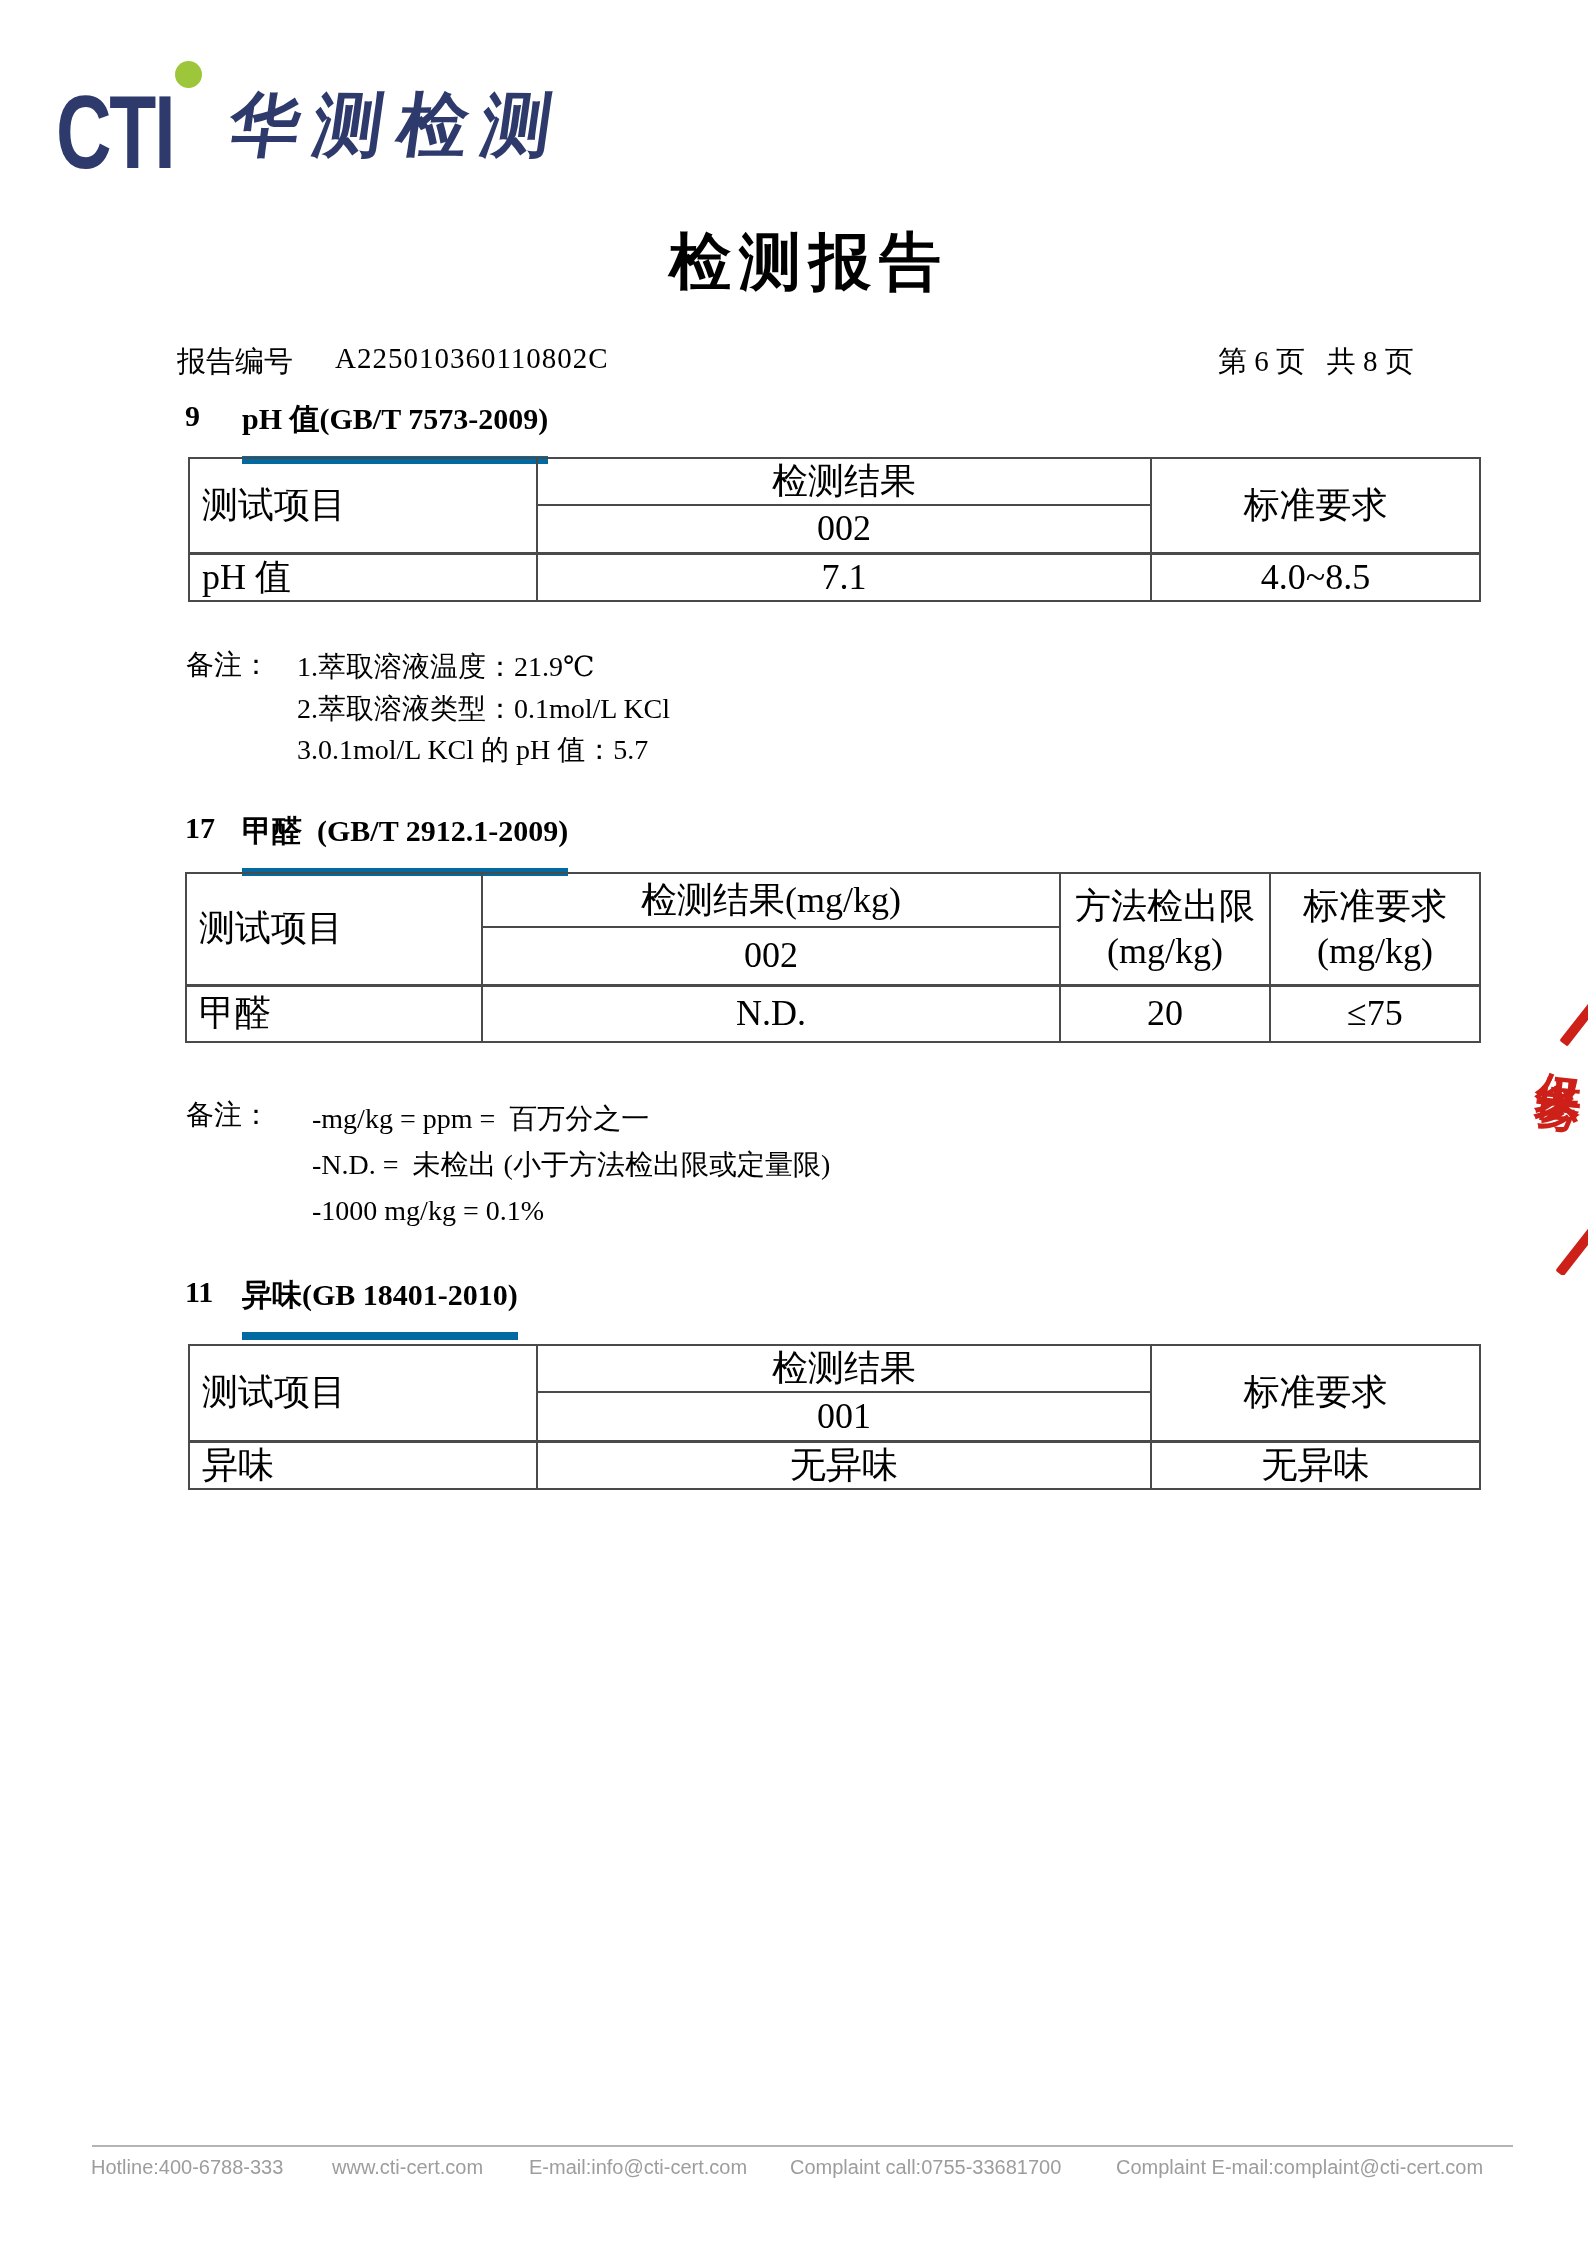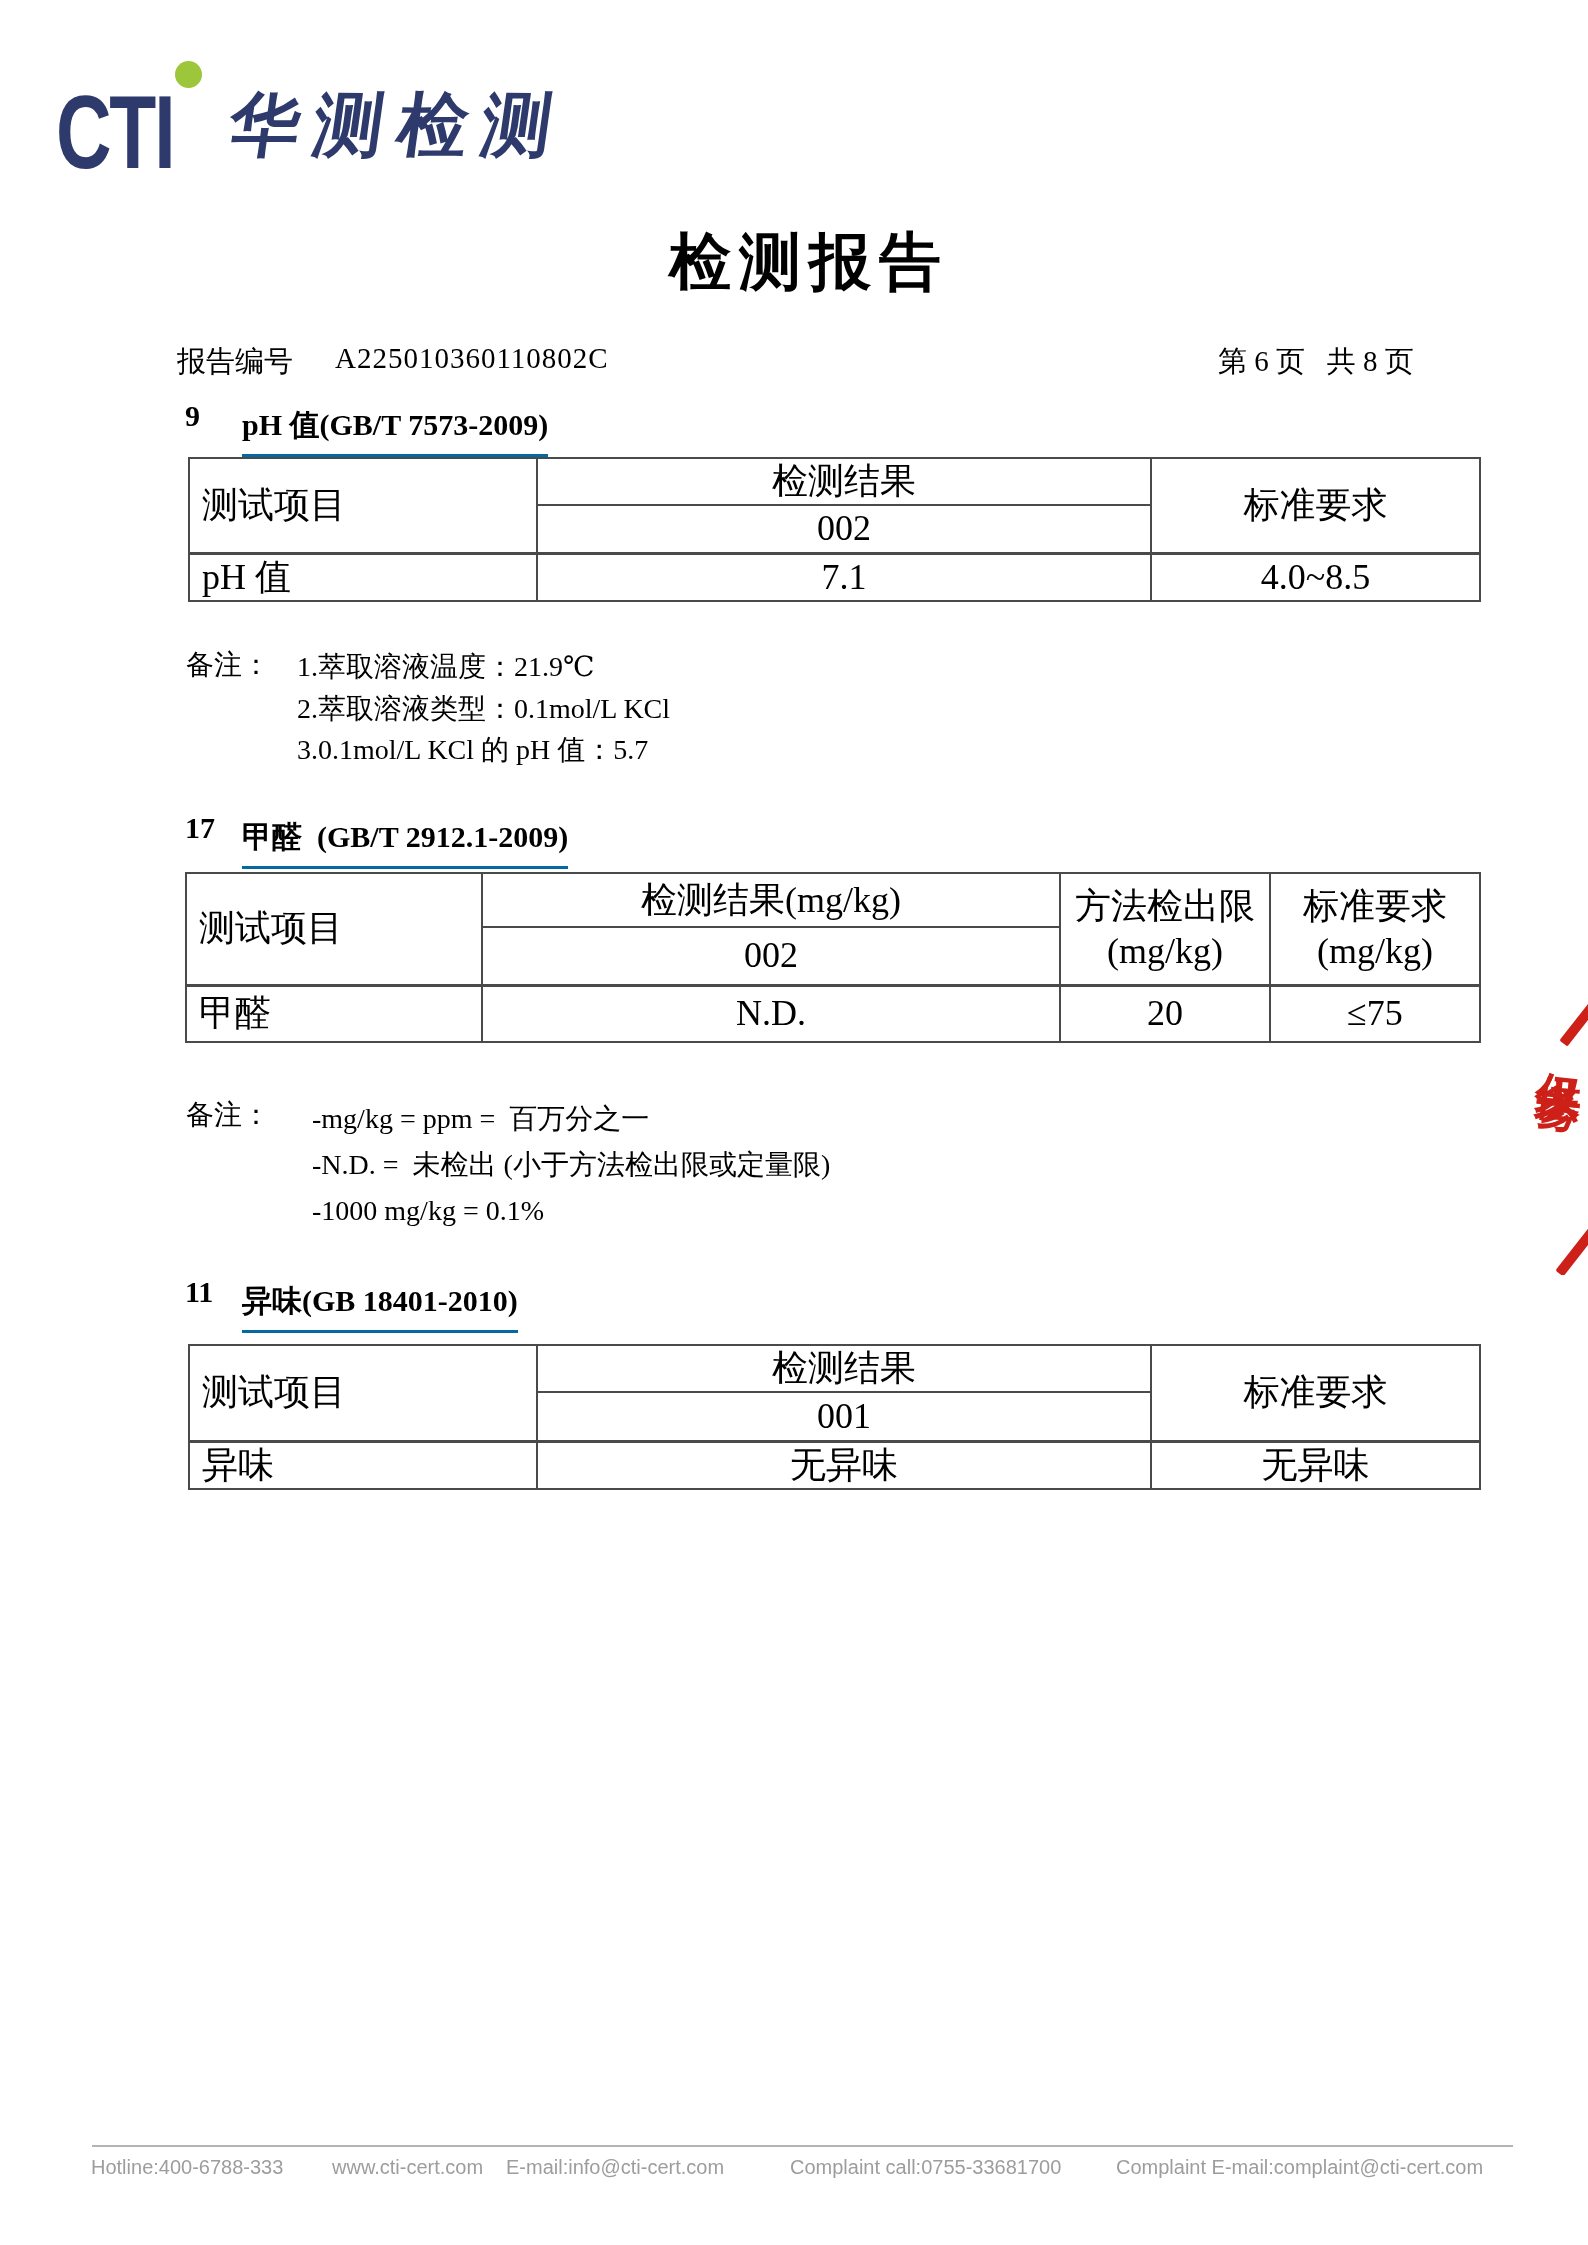--- a/index.html
+++ b/index.html
@@ -20,21 +20,21 @@
   .title{position:absolute;left:0;top:220px;width:100%;text-align:center;text-indent:30px;
          font-size:62px;font-weight:bold;letter-spacing:8px;}
   .report-row{position:absolute;left:0;top:342px;width:100%;height:40px;font-size:29px;}
   .rh-label{position:absolute;left:177px;top:0;}
   .rh-number{position:absolute;left:335px;top:0;letter-spacing:1px;}
   .rh-page{position:absolute;left:1218px;top:0;white-space:pre;}
 
   
   .section{position:absolute;left:0;width:100%;height:52px;font-size:30px;font-weight:bold;}
   .sec-no{position:absolute;left:185px;top:0;}
-  .sec-heading{position:absolute;left:242px;top:0;border-bottom:3px solid #0369a1;padding-bottom:8px;white-space:pre;margin-top:6px;}
+  .sec-heading{position:absolute;left:242px;top:0;border-bottom:8px solid #0369a1;padding-bottom:16px;white-space:pre;}
   #sec-ph{top:399px;} #sec-hcho{top:811px;} #sec-odor{top:1275px;}
 
   
   .doc-table{border-collapse:collapse;table-layout:fixed;font-size:36px;}
   .doc-table td{border:2px solid #4a4a4a;padding:0;text-align:center;vertical-align:middle;line-height:1.25;}
   .doc-table tr.data-row td{border-top-width:3px;}
   .doc-table td.tl{text-align:left;padding-left:12px;}
   .two-line{line-height:1.95;}
   #table-ph{position:absolute;left:188px;top:457px;}
   #table-ph table{width:1291px;}
@@ -61,21 +61,21 @@
   .stamp-stroke.bottom{left:16px;top:252px;transform:rotate(-52deg);}
   .stamp-text{position:absolute;left:14px;top:52px;writing-mode:vertical-rl;text-orientation:upright;
               font-family:"Liberation Sans","DejaVu Sans",sans-serif;font-weight:bold;font-size:46px;
               line-height:1;letter-spacing:4px;color:#cc2018;transform:rotate(6deg);}
 
   
   .footer-line{position:absolute;left:92px;top:2145px;width:1421px;height:2px;background:#b4b4b4;}
   .footer{position:absolute;left:0;top:2156px;width:100%;height:36px;
           font-family:"Liberation Sans","DejaVu Sans",sans-serif;font-size:20px;color:#9d9d9d;}
   .footer span{position:absolute;top:0;white-space:nowrap;}
-  .ft-hotline{left:91px;} .ft-web{left:332px;} .ft-email{left:506px;text-align:center;}
+  .ft-hotline{left:91px;} .ft-web{left:332px;} .ft-email{left:529px;text-align:center;}
   .ft-ccall{left:790px;} .ft-cemail{left:1116px;}
 </style>
 </head>
 <body>
 
 <div class="page">
 
   <div class="logo">
     <span class="logo-cti">CTI</span>
     <span class="logo-dot"></span>

